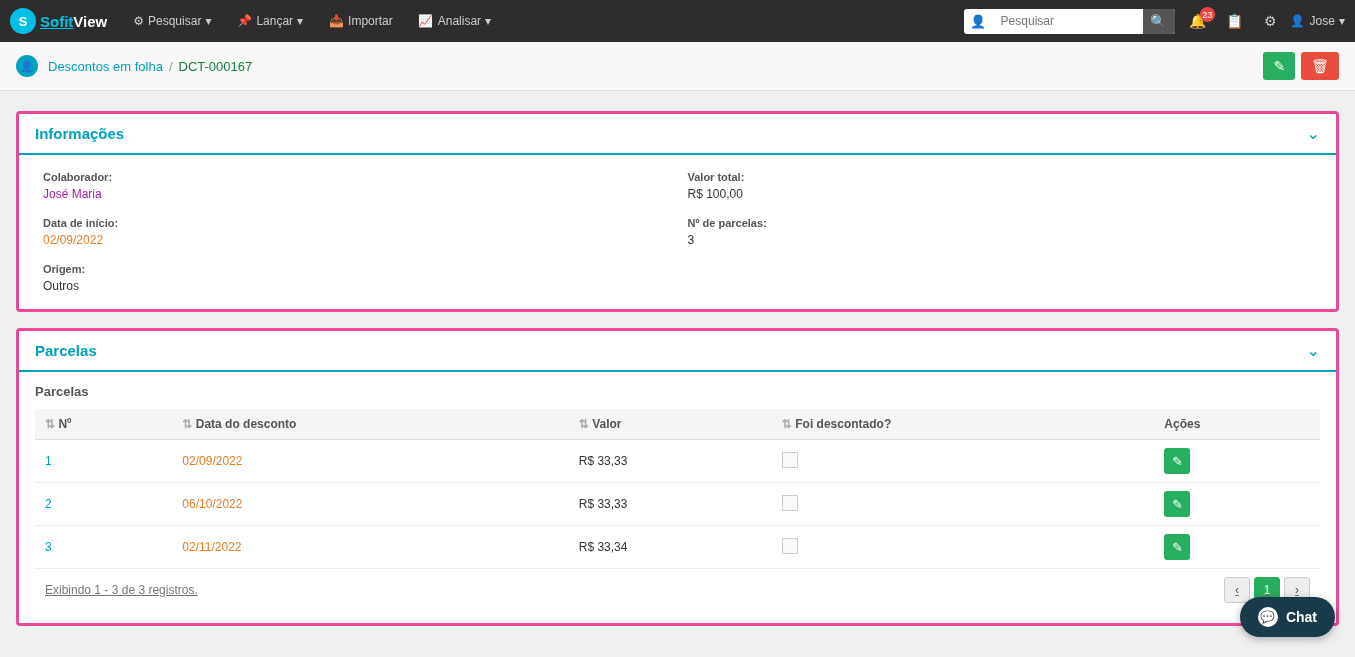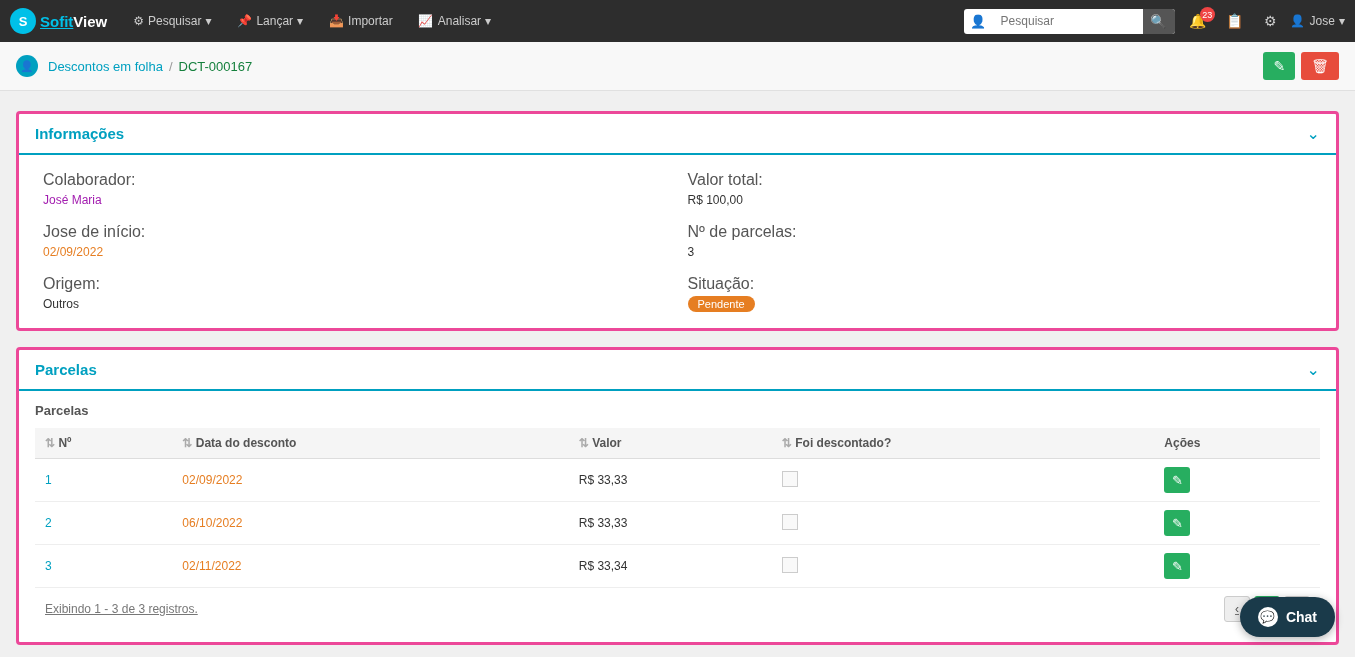--- a/index.html
+++ b/index.html
@@ -151,22 +151,22 @@
     .section-toggle { color: #00a0c0; cursor: pointer; font-size: 16px; }
 
     
     .info-grid {
       display: grid;
       grid-template-columns: 1fr 1fr;
       padding: 16px 24px;
       gap: 16px 20px;
     }
     .info-field label {
-      font-weight: normal;
-      font-size: 16px;
+      font-weight: bold;
+      font-size: 11px;
       color: #555;
       display: block;
       margin-bottom: 3px;
     }
     .info-field .value {
       font-size: 12px;
       color: #333;
     }
     .info-field .value-link { color: #a21caf; }
     .info-field .value-date { color: #e67e22; }
@@ -404,35 +404,31 @@
         <label>Colaborador:</label>
         <span class="value value-link">José Maria</span>
       </div>
 
       <div class="info-field">
         <label>Valor total:</label>
         <span class="value">R$ 100,00</span>
       </div>
 
       <div class="info-field">
-        <label>Jose de início:</label>
+        <label>Data de início:</label>
         <span class="value value-date">02/09/2022</span>
       </div>
       <div class="info-field">
         <label>Nº de parcelas:</label>
         <span class="value">3</span>
       </div>
 
       <div class="info-field">
         <label>Origem:</label>
         <span class="value">Outros</span>
-      </div>
-      <div class="info-field">
-        <label>Situação:</label>
-        <span class="badge-pendente">Pendente</span>
       </div>
 
     </div>
   </div>
 
   <div class="card">
     <div class="parcelas-header section-header">
       <span class="section-title">Parcelas</span>
       <span class="section-toggle">⌄</span>
     </div>

